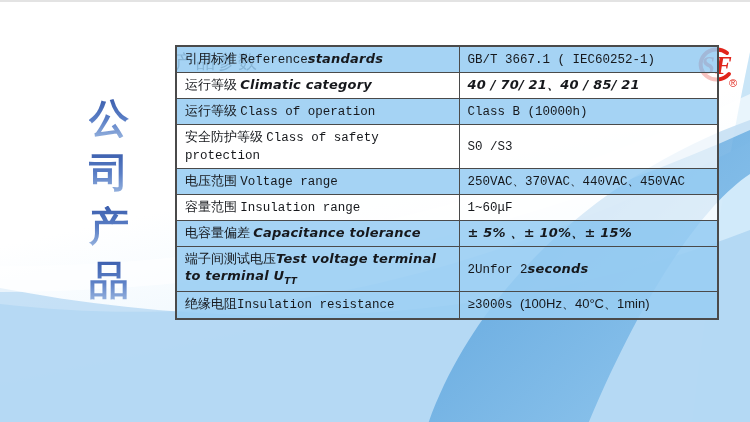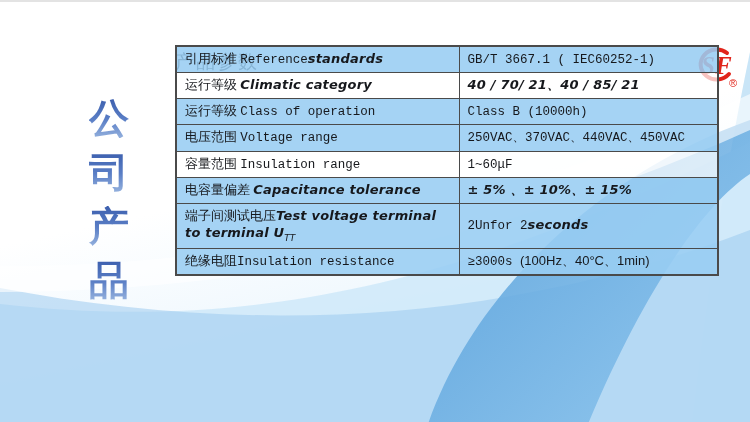--- a/index.html
+++ b/index.html
@@ -45,21 +45,21 @@
   }
   tr.row-blue td{ background:rgba(153,205,242,0.88); }
   tr.row-white td{ background:rgba(255,255,255,0.72); }
   tr{ height:21px; }
 
   .seg-cn  { font-family:"Liberation Serif", serif; }
   .seg-en  { font-family:"Liberation Mono", monospace; font-size:12.5px; }
   .seg-hand{ font-family:"DejaVu Sans", sans-serif; font-style:italic; font-weight:700; font-size:13px; letter-spacing:.2px; }
   .seg-sans{ font-family:"Liberation Sans", sans-serif; }
   .seg-sup { vertical-align:super; font-size:8px; font-family:"Liberation Sans", sans-serif; }
-  .seg-handsub{ vertical-align:sub; font-size:9px; font-style:italic; font-weight:400; font-family:"DejaVu Sans", sans-serif; }
+  .seg-handsub{ vertical-align:sub; font-size:9px; font-style:italic; font-weight:700; font-family:"DejaVu Sans", sans-serif; }
 </style>
 </head>
 <body>
 
 <div class="slide">
 
   <svg class="bg" viewBox="0 0 750 422" preserveAspectRatio="none">
     <defs>
       <linearGradient id="swooshGrad" x1="0" y1="0" x2="1" y2="1">
         <stop offset="0" stop-color="#4a97d6"></stop>
@@ -101,20 +101,24 @@
           <td><span class="seg-en">GB/T 3667.1 ( IEC60252-1)</span></td>
         </tr>
         <tr class="row-white">
           <td><span class="seg-cn">运行等级 </span><span class="seg-hand">Climatic category</span></td>
           <td><span class="seg-hand">40 / 70/ 21、40 / 85/ 21</span></td>
         </tr>
         <tr class="row-blue">
           <td><span class="seg-cn">运行等级 </span><span class="seg-en">Class of operation</span></td>
           <td><span class="seg-en">Class B (10000h)</span></td>
         </tr>
+        <tr class="row-white">
+          <td><span class="seg-cn">安全防护等级 </span><span class="seg-en">Class of safety protection</span></td>
+          <td><span class="seg-en">S0 /S3</span></td>
+        </tr>
         <tr class="row-blue">
           <td><span class="seg-cn">电压范围 </span><span class="seg-en">Voltage range</span></td>
           <td><span class="seg-en">250VAC、370VAC、440VAC、450VAC</span></td>
         </tr>
         <tr class="row-white">
           <td><span class="seg-cn">容量范围 </span><span class="seg-en">Insulation range</span></td>
           <td><span class="seg-en">1~60μF</span></td>
         </tr>
         <tr class="row-blue">
           <td><span class="seg-cn">电容量偏差 </span><span class="seg-hand">Capacitance tolerance</span></td>

